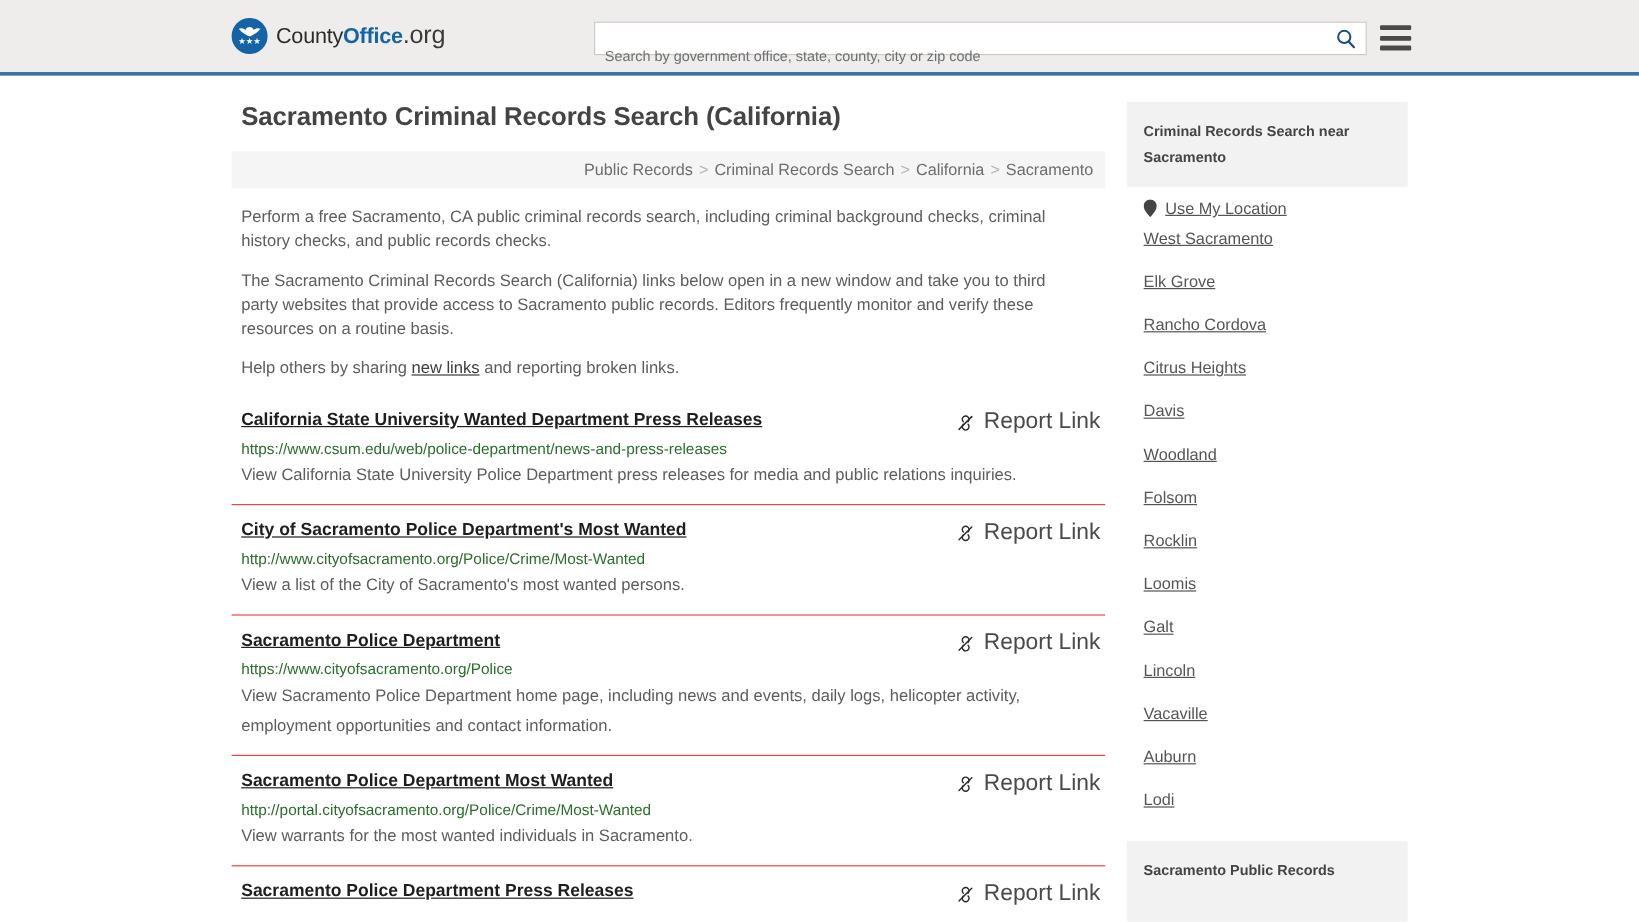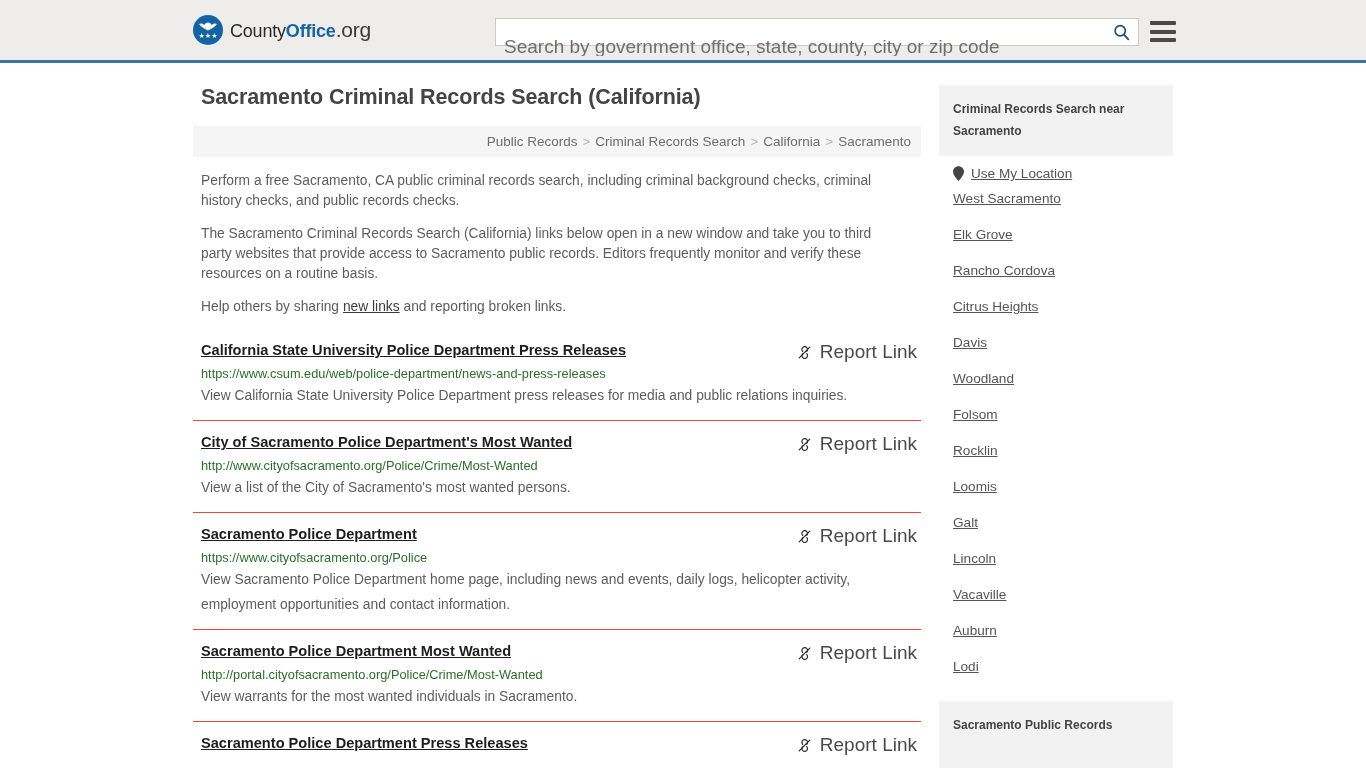--- a/index.html
+++ b/index.html
@@ -71,21 +71,21 @@
     align-items: center;
     background: #ffffff;
     border: 1px solid #ccc9c7;
   }
   .search-input {
     flex: 1 1 auto;
     border: none;
     outline: none;
     height: 18px;
     padding: 0 8px;
-    font-size: 19px;
+    font-size: 12px;
     font-family: "Liberation Sans", sans-serif;
     color: #5a5a5a;
     background: transparent;
     margin-top: 29px;
   }
   .search-input::placeholder { color: #6f6f6f; }
   .search-btn {
     width: 34px; height: 26px;
     border: none;
     background: transparent;
@@ -289,21 +289,21 @@
 
       <div class="intro">
         <p>Perform a free Sacramento, CA public criminal records search, including criminal background checks, criminal history checks, and public records checks.</p>
         <p>The Sacramento Criminal Records Search (California) links below open in a new window and take you to third party websites that provide access to Sacramento public records. Editors frequently monitor and verify these resources on a routine basis.</p>
         <p><span>Help others by sharing </span><a href="#">new links</a><span> and reporting broken links.</span></p>
       </div>
 
       <div class="results">
 
         <div class="result">
-          <a href="#" class="result-title">California State University Police Department Press Releases</a>
+          <a href="#" class="result-title">California State University Wanted Department Press Releases</a>
           <a href="#" class="result-url">https://www.csum.edu/web/police-department/news-and-press-releases</a>
           <div class="result-desc">View California State University Police Department press releases for media and public relations inquiries.</div>
           <div class="report-link">
             <svg class="unlink-icon" viewBox="0 0 24 24">
               <path d="M4 4 L20 20 M20 4 L4 20" stroke="none" fill="none"></path>
               <path d="M9.2 10.2 C7.4 8.4 7.4 5.6 9.2 3.9 C11 2.1 13.8 2.1 15.5 3.9 C17.3 5.6 17.3 8.4 15.5 10.2" fill="none" stroke="#2b2b2b" stroke-width="1.9" stroke-linecap="round"></path>
               <path d="M9.2 13.8 C7.4 15.6 7.4 18.4 9.2 20.1 C11 21.9 13.8 21.9 15.5 20.1 C17.3 18.4 17.3 15.6 15.5 13.8" fill="none" stroke="#2b2b2b" stroke-width="1.9" stroke-linecap="round"></path>
               <line x1="3.5" y1="20.5" x2="20.5" y2="3.5" stroke="#2b2b2b" stroke-width="1.9" stroke-linecap="round"></line>
             </svg>
             <span>Report Link</span>

